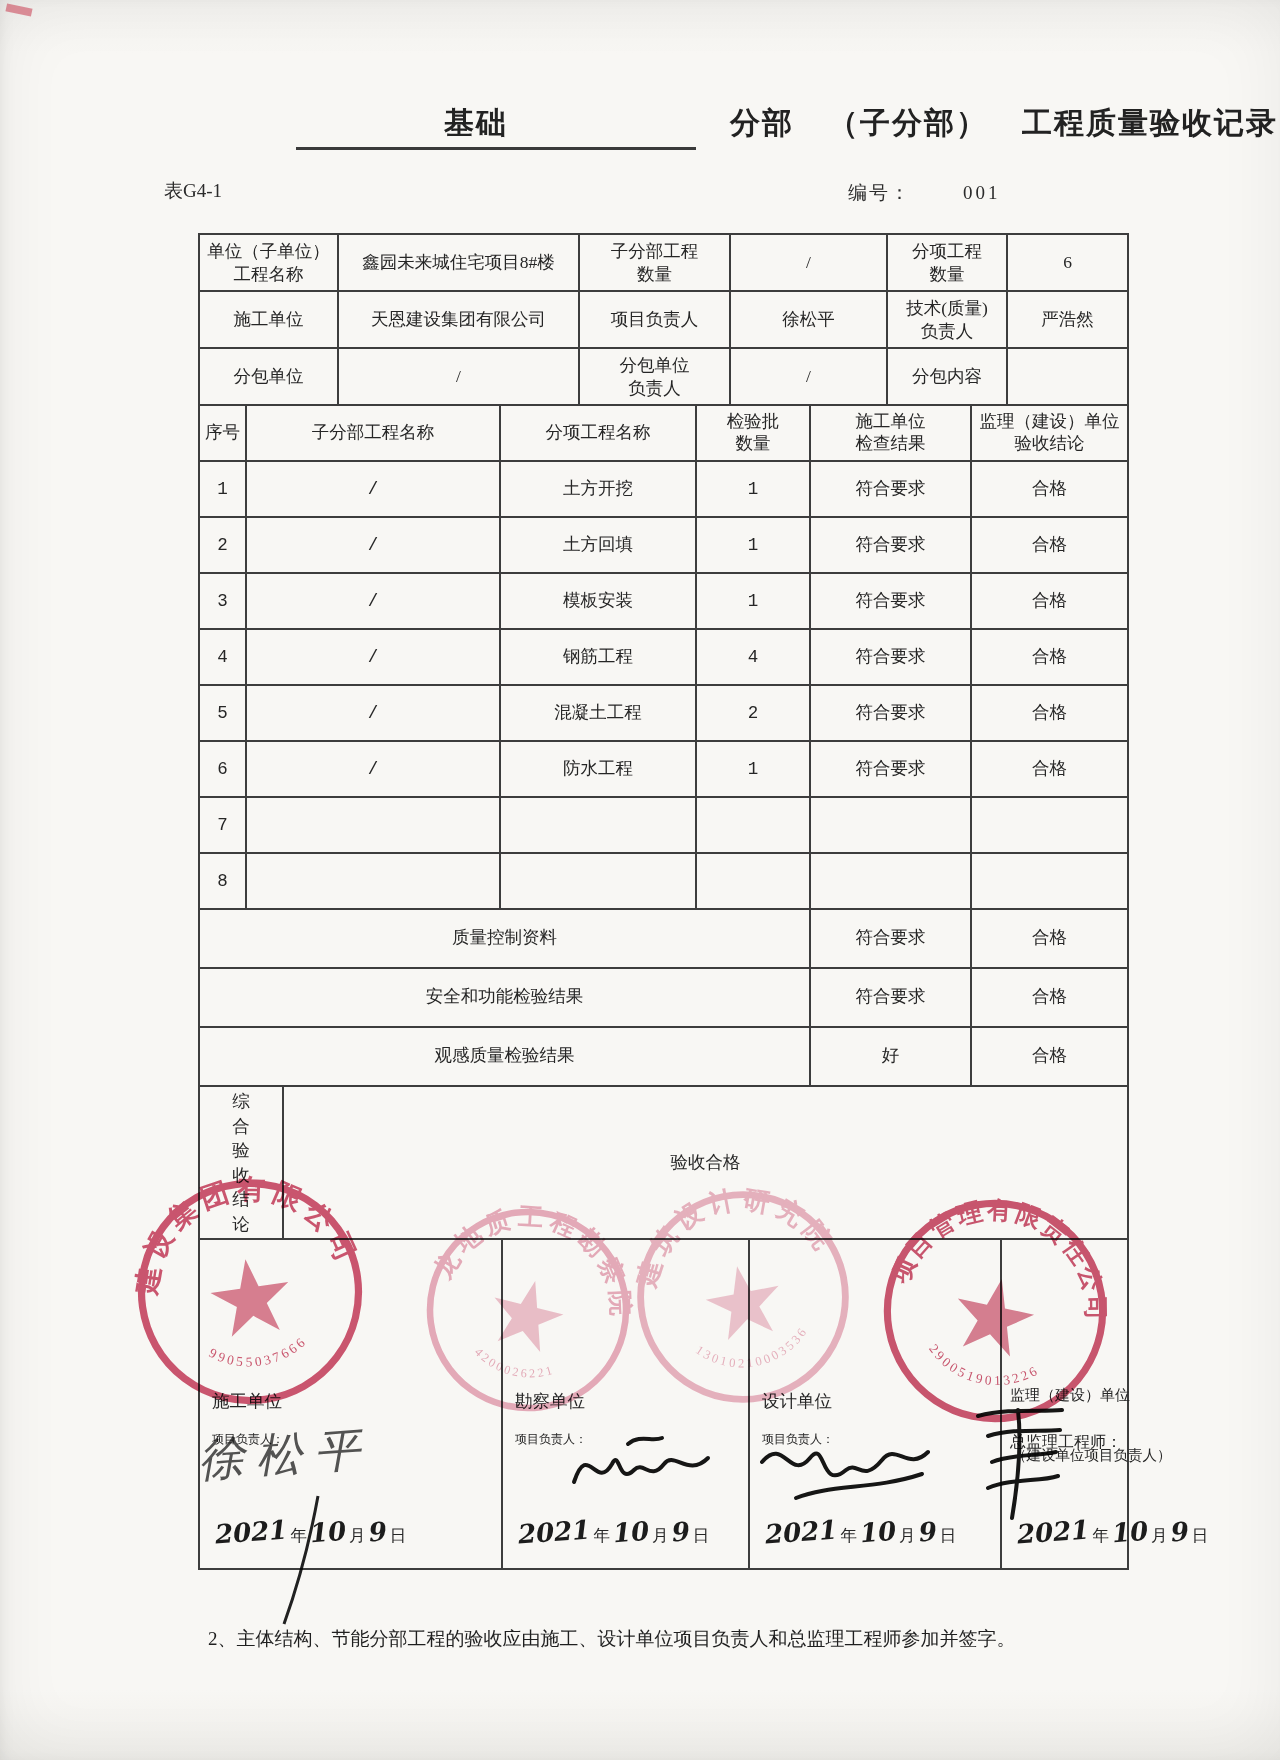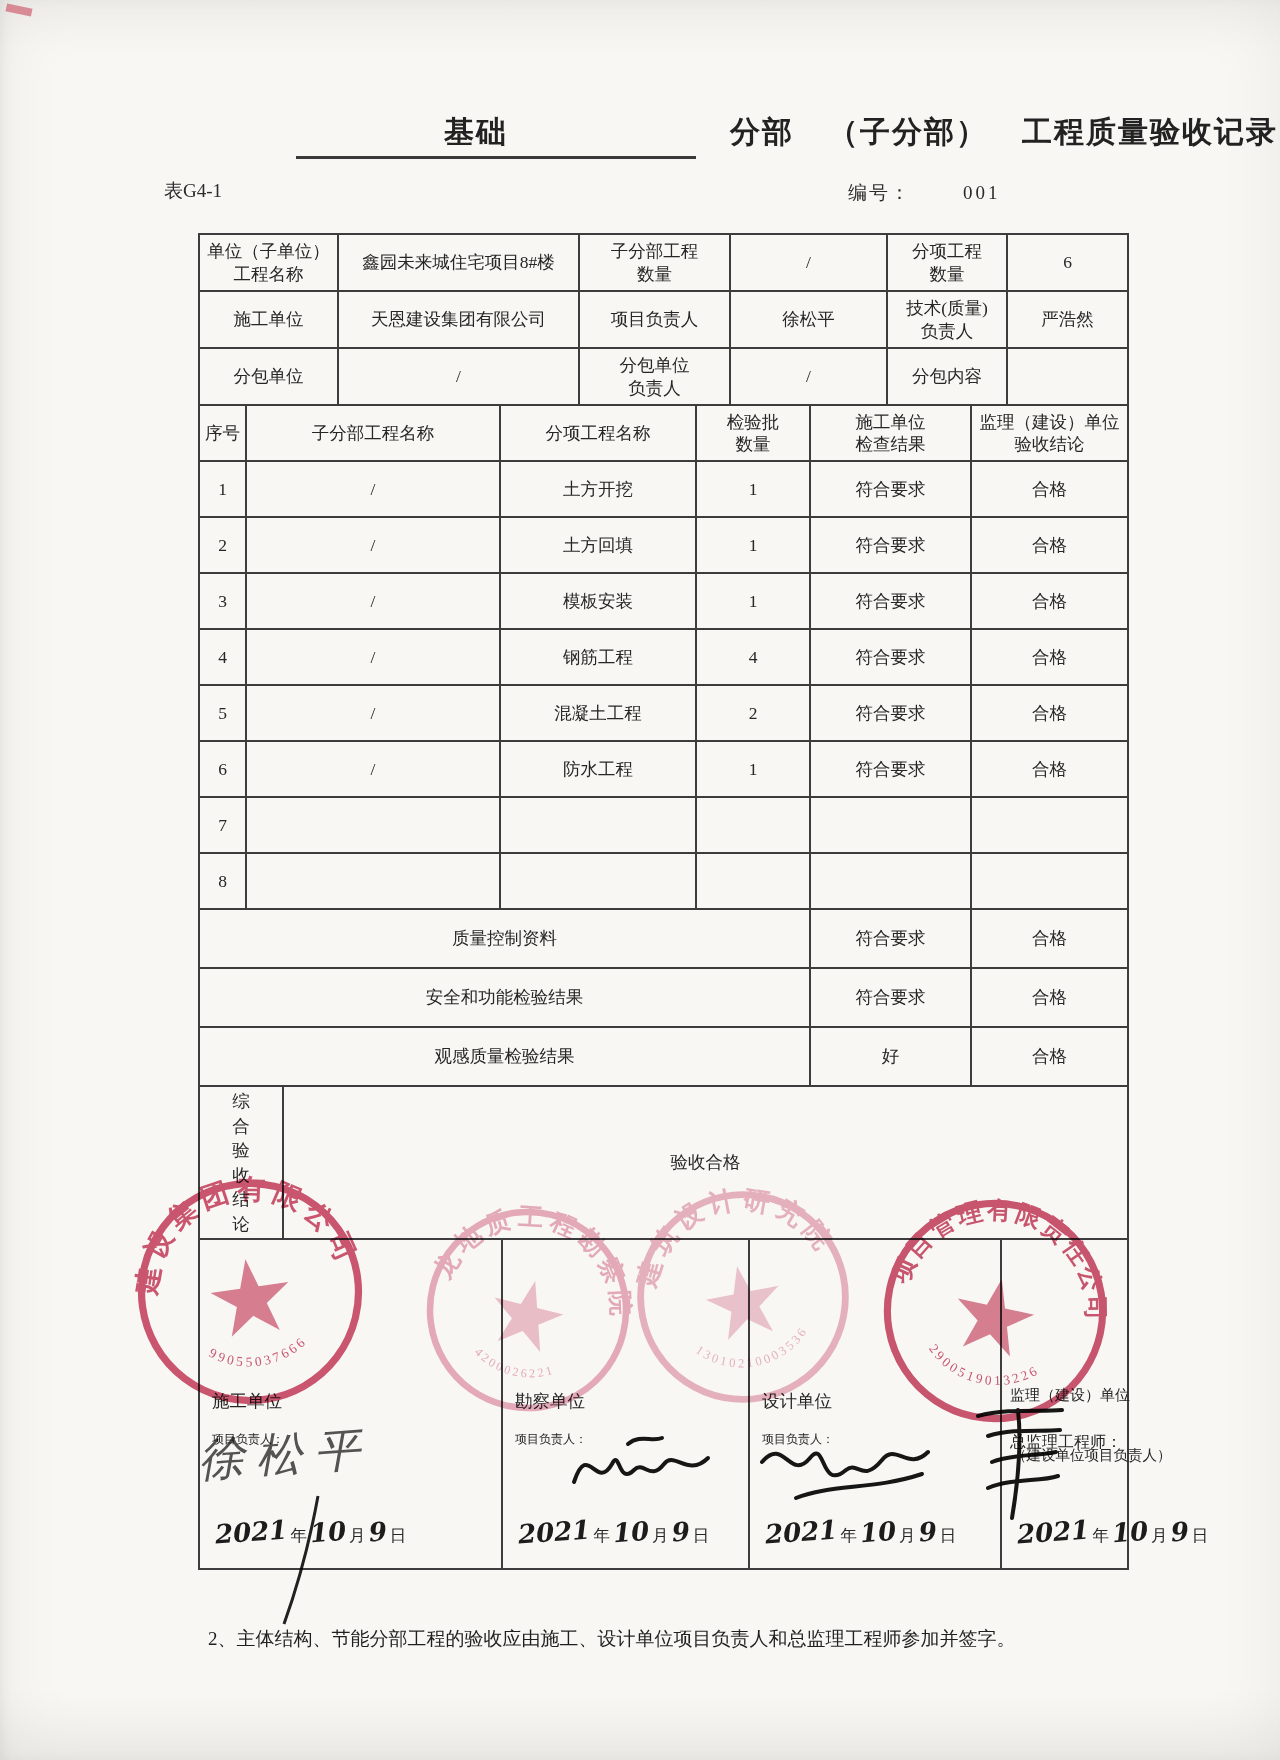--- a/index.html
+++ b/index.html
@@ -4,39 +4,39 @@
 <style>
   html,body { margin:0; padding:0; background:#e9e8e5; }
   .page {
     position:relative; width:1280px; height:1760px; margin:0 auto;
     background:linear-gradient(180deg,#f3f2ef 0%,#f8f7f4 3%,#f8f7f4 96%,#efeeea 100%);
     box-shadow: inset 0 0 70px rgba(0,0,0,.06), inset 6px 0 20px -12px rgba(0,0,0,.15);
     font-family:"Liberation Serif","DejaVu Serif",serif;
     color:#2b2b2b; overflow:hidden;
   }
   
-  .title { position:absolute; top:112px; left:296px; font-size:30px; font-weight:bold;
+  .title { position:absolute; top:103px; left:296px; font-size:30px; font-weight:bold;
            letter-spacing:2px; white-space:nowrap; color:#222; }
   .blank { display:inline-block; width:360px; text-align:center; padding:0 40px 3px 0;
            border-bottom:3px solid #3a3a3a; }
   .tpart { margin-left:34px; }
   
   .form-code { position:absolute; top:178px; left:164px; font-size:19px; }
   .serial { position:absolute; top:180px; left:848px; font-size:19px; letter-spacing:2px; }
   .serial .val { margin-left:52px; letter-spacing:3px; }
   
   .tablewrap { position:absolute; left:159px; top:233px; width:929px;margin-left:39px; }
   table { border-collapse:collapse; width:929px; table-layout:fixed; }
   table + table { margin-top:-2px; }
   td { border:2px solid #3d3d3d; text-align:center; vertical-align:middle;
        font-size:17.5px; line-height:1.28; padding:2px 3px; color:#262626;
        overflow:visible; }
   .pre { white-space:pre-line; }
   .info-t tr { height:57px; }
-  .items-t tr { height:56px; }
+  .items-t tr { height:56px;font-family:Liberation Mono, monospace; }
   .items-t tr.sum { height:59px; }
   .concl-t tr { height:152px; }
   .sig-t tr { height:330px; }
   .vlabel { width:22px; margin:0 auto; word-break:break-all; line-height:1.4; font-size:17.5px; }
   .sig-t td { vertical-align:top; position:relative; text-align:left; }
   .sigcell .unit { position:absolute; top:150px; left:12px; font-size:17.5px; white-space:nowrap; }
   .sigcell .role { position:absolute; top:192px; left:12px; font-size:12px; white-space:nowrap; }
   .sigcell .role2 { position:absolute; top:206px; left:10px; font-size:14.5px; white-space:nowrap; }
   .sigcell .dateline { position:absolute; top:276px; left:12px; font-size:16.5px; white-space:nowrap; }
   .sigcell.narrow .unit { font-size:15px; top:146px; left:8px; }

